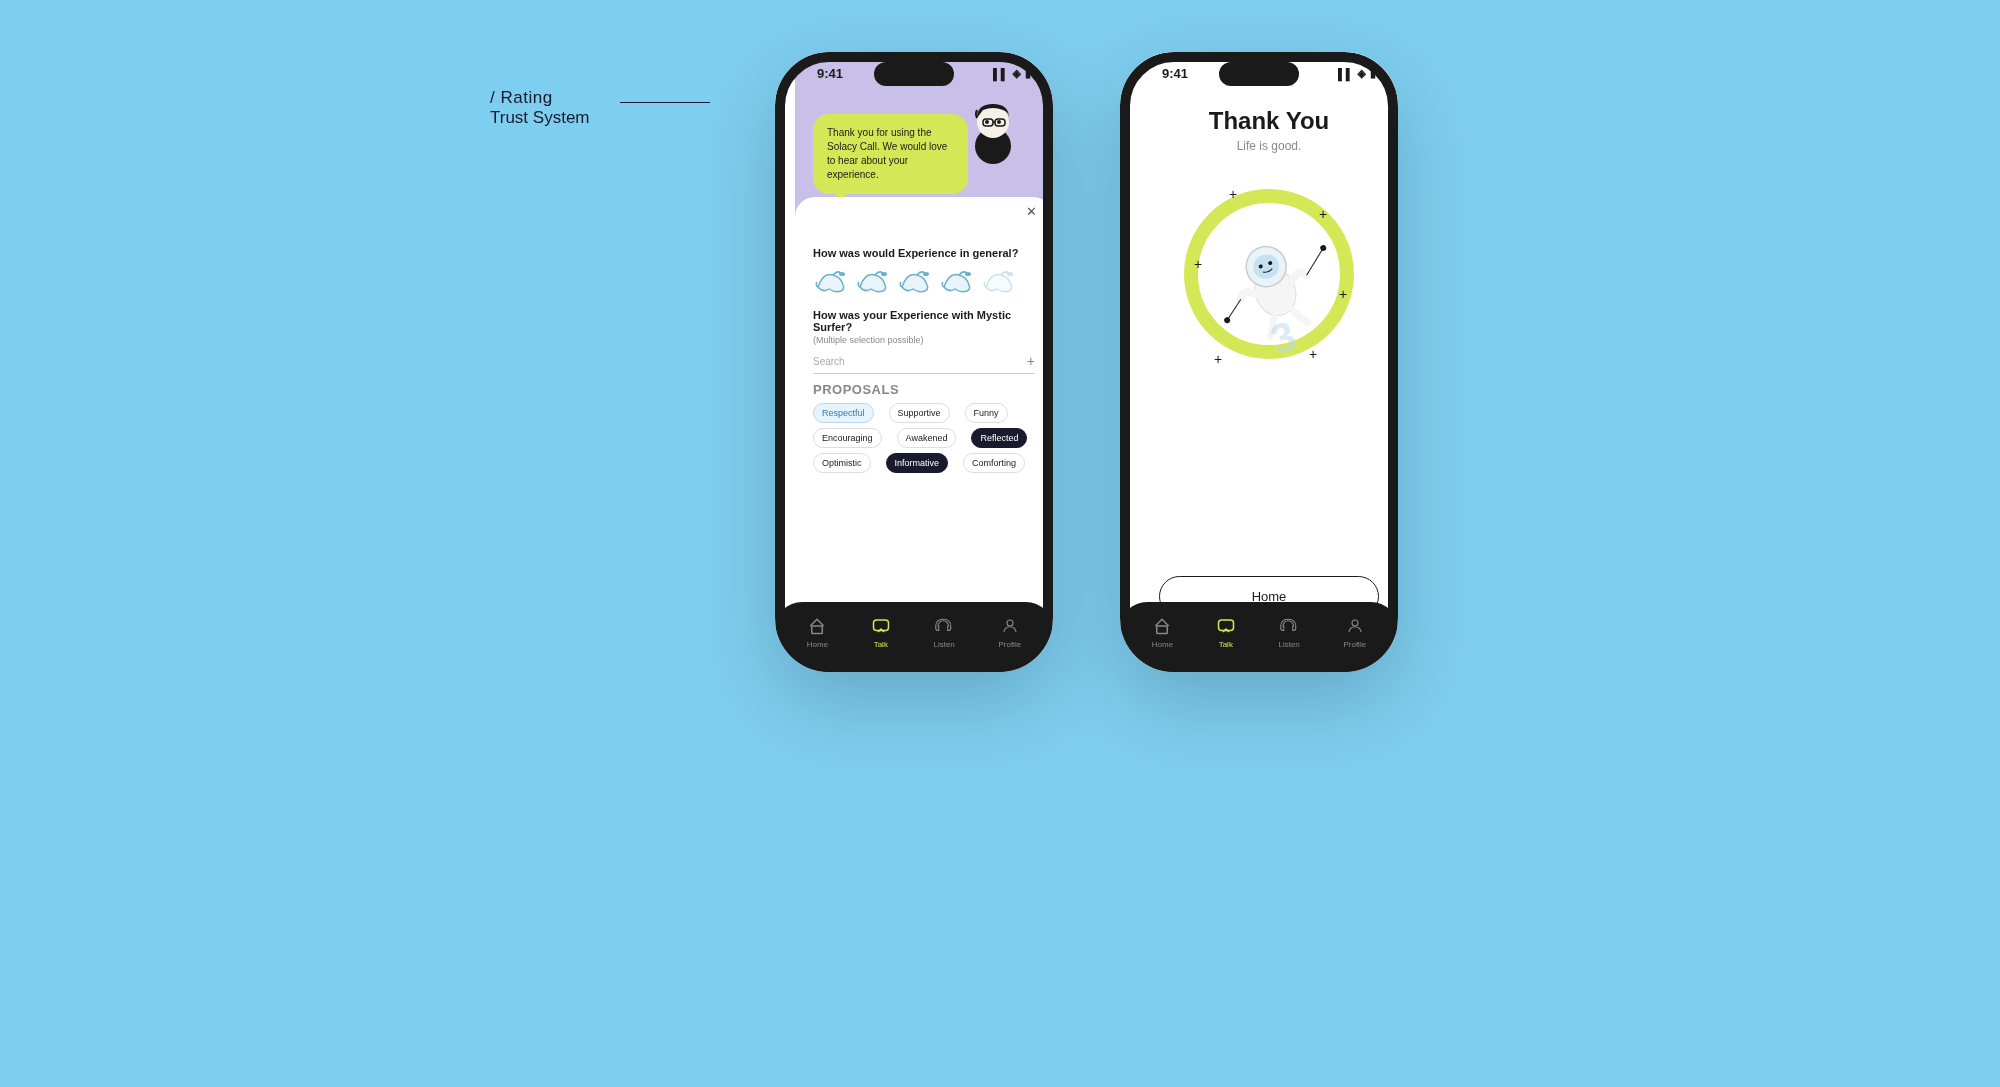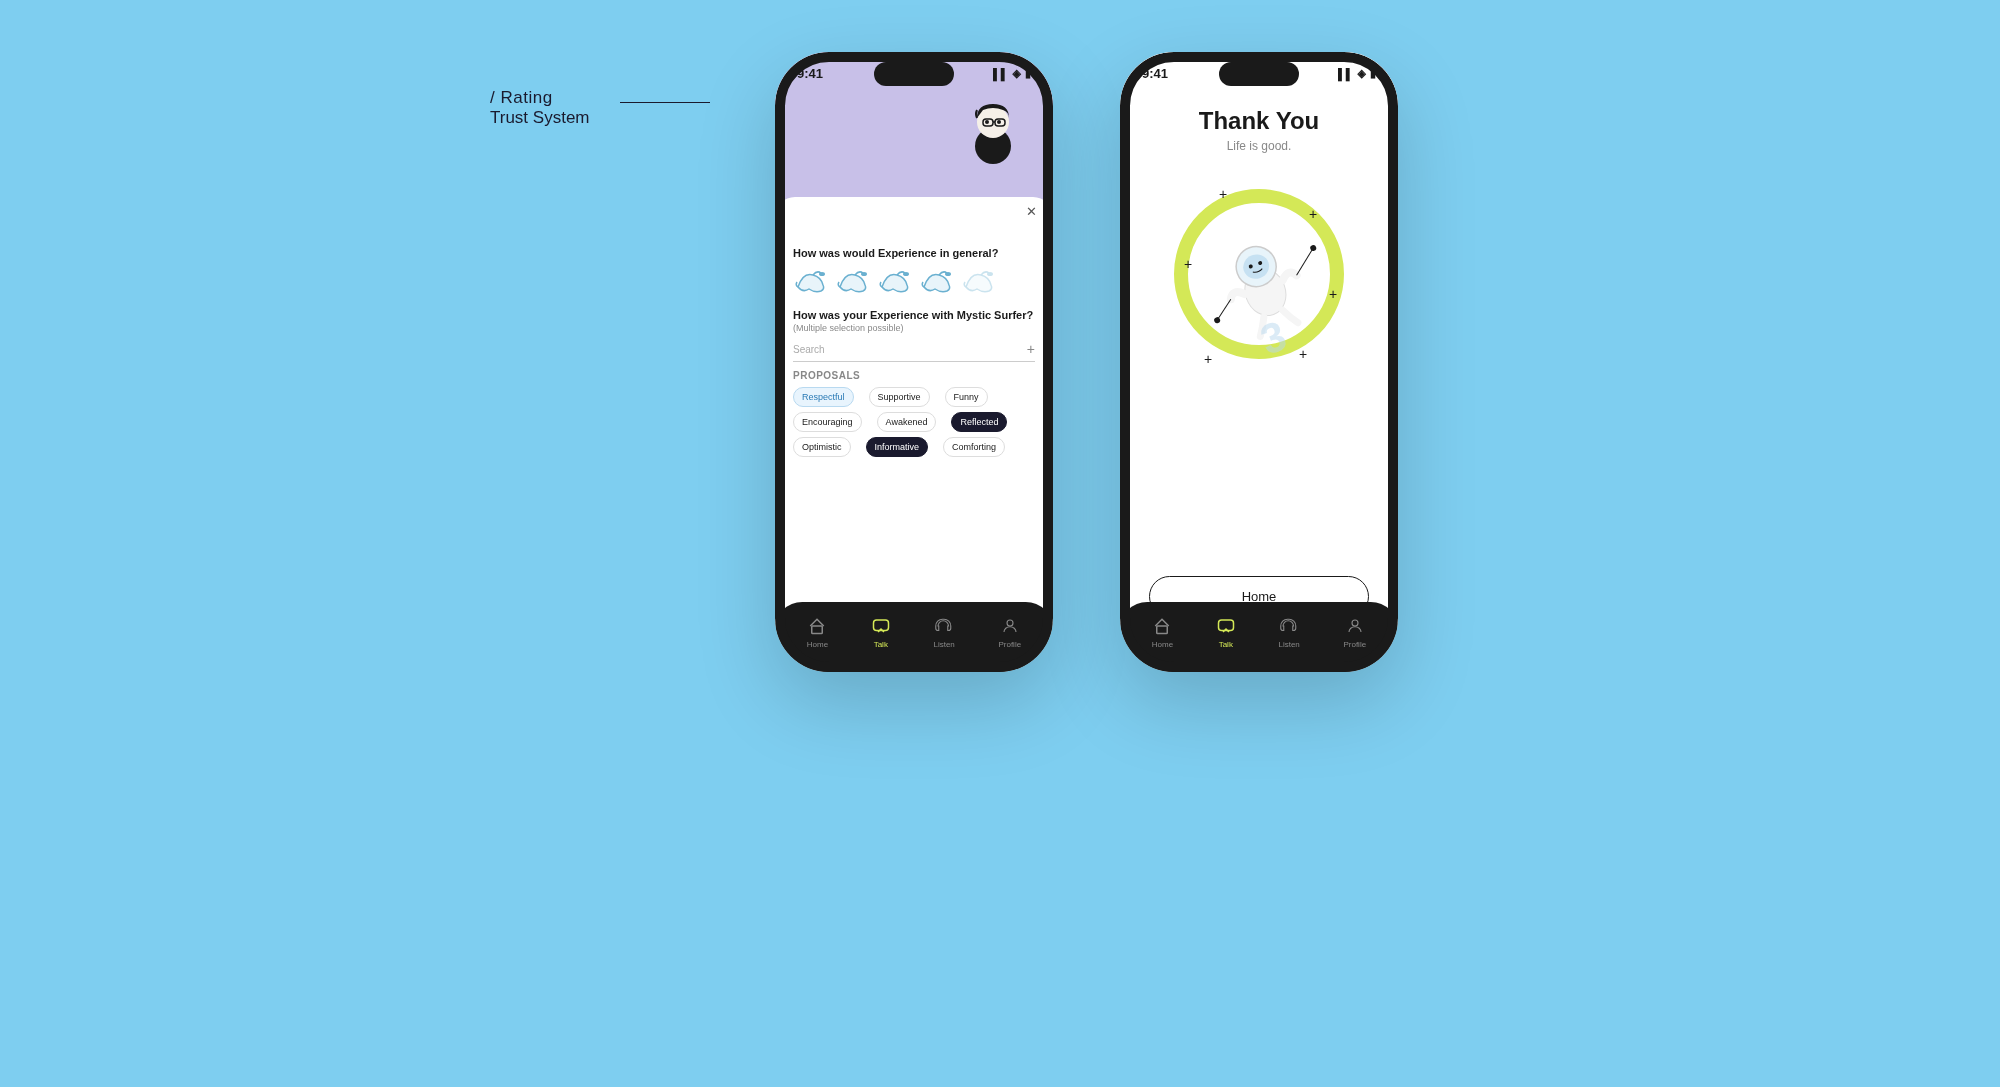--- a/index.html
+++ b/index.html
@@ -38,20 +38,21 @@
       background: #1a1a2e;
     }
 
     
     .phone {
       position: absolute;
       border-radius: 54px;
       background: #fff;
       box-shadow: 0 30px 80px rgba(0,0,0,0.18);
       overflow: hidden;
+      padding-left: 20px;
     }
 
     
     .phone1 {
       left: 775px;
       top: 52px;
       width: 278px;
       height: 620px;
       background: #fff;
     }
@@ -203,21 +204,21 @@
     .search-placeholder {
       font-size: 10px;
       color: #aaa;
     }
     .search-plus {
       font-size: 14px;
       color: #888;
     }
 
     .proposals-label {
-      font-size: 10px;
+      font-size: 13px;
       font-weight: 600;
       color: #888;
       margin-bottom: 6px;
       text-transform: uppercase;
       letter-spacing: 0.5px;
     }
 
     .tags-row {
       display: flex;
       gap: 15px;
@@ -363,20 +364,23 @@
 
         <circle cx="24" cy="28" r="2" fill="#1a1a1a"></circle>
         <circle cx="36" cy="28" r="2" fill="#1a1a1a"></circle>
 
         <rect x="20" y="25" width="10" height="7" rx="3" stroke="#1a1a1a" stroke-width="1.5" fill="none"></rect>
         <rect x="32" y="25" width="10" height="7" rx="3" stroke="#1a1a1a" stroke-width="1.5" fill="none"></rect>
         <line x1="30" y1="28" x2="32" y2="28" stroke="#1a1a1a" stroke-width="1.5"></line>
       </svg>
     </div>
 
+    <div class="speech-bubble">
+      <span>Thank you for using the Solacy Call. We would love to hear about your experience.</span>
+    </div>
 
     <div class="phone1-header-bg"></div>
   </div>
 
   <div style="position:absolute;top:152px;right:16px;z-index:6;font-size:13px;color:#555;cursor:pointer;">✕</div>
 
   <div class="phone1-body" style="padding-top:10px;">
     <div class="rating-question">How was would Experience in general?</div>
 
     <div class="stars-row">

